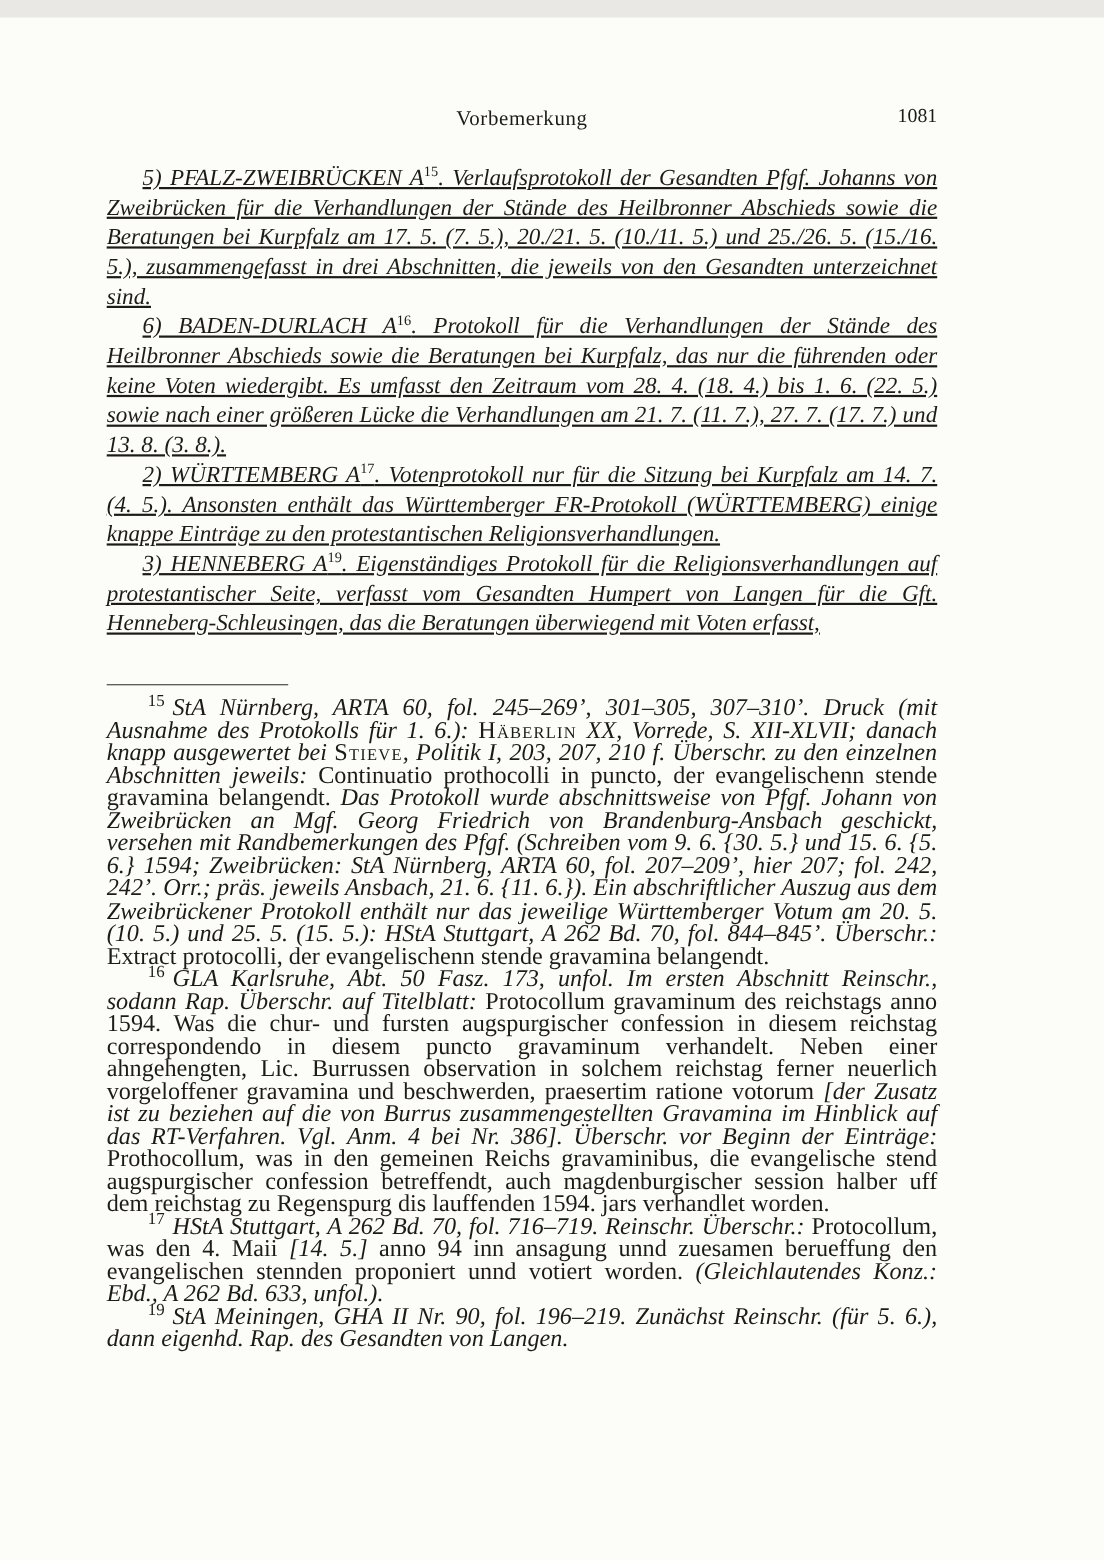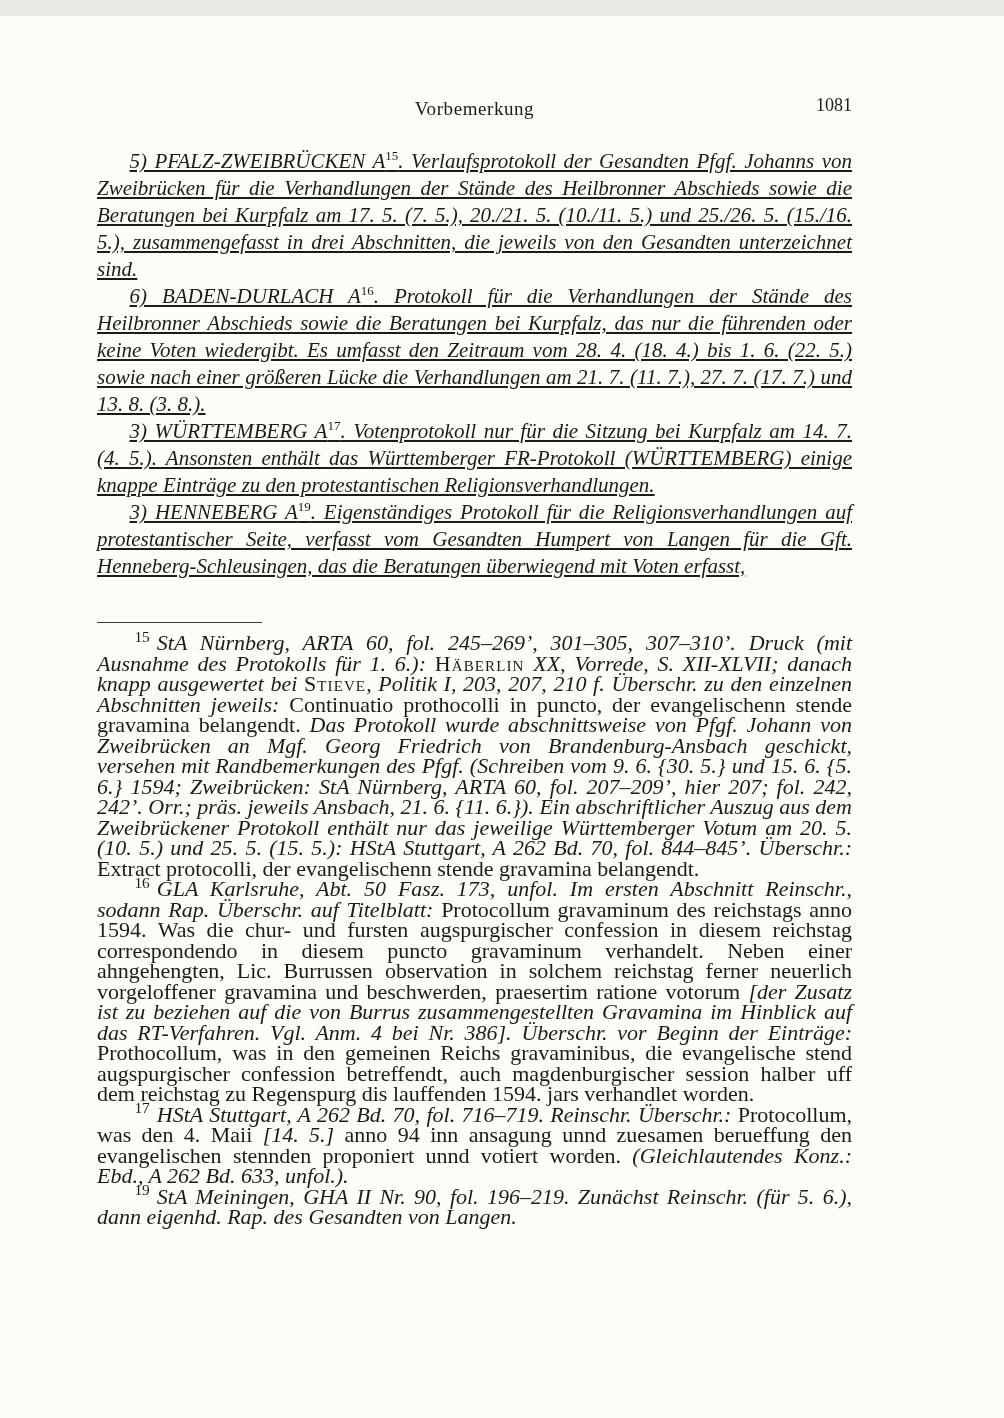--- a/index.html
+++ b/index.html
@@ -86,21 +86,21 @@
 
 <div class="page">
   <div class="page-header">
     <span class="running-head">Vorbemerkung</span>
     <span class="page-number">1081</span>
   </div>
 
   <div class="main-text">
       <p class="para"><span class="seg-it">5) PFALZ-ZWEIBRÜCKEN A</span><span class="seg-sup">15</span><span class="seg-it">. Verlaufsprotokoll der Gesandten Pfgf. Johanns von Zweibrücken für die Verhandlungen der Stände des Heilbronner Abschieds sowie die Beratungen bei Kurpfalz am 17. 5. (7. 5.), 20./21. 5. (10./11. 5.) und 25./26. 5. (15./16. 5.), zusammengefasst in drei Abschnitten, die jeweils von den Gesandten unterzeichnet sind.</span></p>
       <p class="para"><span class="seg-it">6) BADEN-DURLACH A</span><span class="seg-sup">16</span><span class="seg-it">. Protokoll für die Verhandlungen der Stände des Heilbronner Abschieds sowie die Beratungen bei Kurpfalz, das nur die führenden oder keine Voten wiedergibt. Es umfasst den Zeitraum vom 28. 4. (18. 4.) bis 1. 6. (22. 5.) sowie nach einer größeren Lücke die Verhandlungen am 21. 7. (11. 7.), 27. 7. (17. 7.) und 13. 8. (3. 8.).</span></p>
-      <p class="para"><span class="seg-it">3) WÜRTTEMBERG A</span><span class="seg-sup">17</span><span class="seg-it">. Votenprotokoll nur für die Sitzung bei Kurpfalz am 14. 7. (4. 5.). Ansonsten enthält das Württemberger FR-Protokoll (WÜRTTEMBERG) einige knappe Einträge zu den protestantischen Religionsverhandlungen.</span></p>
+      <p class="para"><span class="seg-it">2) WÜRTTEMBERG A</span><span class="seg-sup">17</span><span class="seg-it">. Votenprotokoll nur für die Sitzung bei Kurpfalz am 14. 7. (4. 5.). Ansonsten enthält das Württemberger FR-Protokoll (WÜRTTEMBERG) einige knappe Einträge zu den protestantischen Religionsverhandlungen.</span></p>
       <p class="para"><span class="seg-it">3) HENNEBERG A</span><span class="seg-sup">19</span><span class="seg-it">. Eigenständiges Protokoll für die Religionsverhandlungen auf protestantischer Seite, verfasst vom Gesandten Humpert von Langen für die Gft. Henneberg-Schleusingen, das die Beratungen überwiegend mit Voten erfasst,</span></p>
     </div>
 
   <div class="footnote-rule"></div>
 
   <div class="footnotes">
       <p class="footnote"><span class="fn-num">15</span><span class="seg-it">StA Nürnberg, ARTA 60, fol. 245–269’, 301–305, 307–310’. Druck (mit Ausnahme des Protokolls für 1. 6.): </span><span class="seg-sc">Häberlin</span><span class="seg-it"> XX, Vorrede, S. XII-XLVII; danach knapp ausgewertet bei </span><span class="seg-sc">Stieve</span><span class="seg-it">, Politik I, 203, 207, 210 f. Überschr. zu den einzelnen Abschnitten jeweils: </span><span class="seg-rm">Continuatio prothocolli in puncto, der evangelischenn stende gravamina belangendt. </span><span class="seg-it">Das Protokoll wurde abschnittsweise von Pfgf. Johann von Zweibrücken an Mgf. Georg Friedrich von Brandenburg-Ansbach geschickt, versehen mit Randbemerkungen des Pfgf. (Schreiben vom 9. 6. {30. 5.} und 15. 6. {5. 6.} 1594; Zweibrücken: StA Nürnberg, ARTA 60, fol. 207–209’, hier 207; fol. 242, 242’. Orr.; präs. jeweils Ansbach, 21. 6. {11. 6.}). Ein abschriftlicher Auszug aus dem Zweibrückener Protokoll enthält nur das jeweilige Württemberger Votum am 20. 5. (10. 5.) und 25. 5. (15. 5.): HStA Stuttgart, A 262 Bd. 70, fol. 844–845’. Überschr.: </span><span class="seg-rm">Extract protocolli, der evangelischenn stende gravamina belangendt.</span></p>
       <p class="footnote"><span class="fn-num">16</span><span class="seg-it">GLA Karlsruhe, Abt. 50 Fasz. 173, unfol. Im ersten Abschnitt Reinschr., sodann Rap. Überschr. auf Titelblatt: </span><span class="seg-rm">Protocollum gravaminum des reichstags anno 1594. Was die chur- und fursten augspurgischer confession in diesem reichstag correspondendo in diesem puncto gravaminum verhandelt. Neben einer ahngehengten, Lic. Burrussen observation in solchem reichstag ferner neuerlich vorgeloffener gravamina und beschwerden, praesertim ratione votorum </span><span class="seg-it">[der Zusatz ist zu beziehen auf die von Burrus zusammengestellten Gravamina im Hinblick auf das RT-Verfahren. Vgl. Anm. 4 bei Nr. 386]. Überschr. vor Beginn der Einträge: </span><span class="seg-rm">Prothocollum, was in den gemeinen Reichs gravaminibus, die evangelische stend augspurgischer confession betreffendt, auch magdenburgischer session halber uff dem reichstag zu Regenspurg dis lauffenden 1594. jars verhandlet worden.</span></p>
       <p class="footnote"><span class="fn-num">17</span><span class="seg-it">HStA Stuttgart, A 262 Bd. 70, fol. 716–719. Reinschr. Überschr.: </span><span class="seg-rm">Protocollum, was den 4. Maii </span><span class="seg-it">[14. 5.] </span><span class="seg-rm">anno 94 inn ansagung unnd zuesamen berueffung den evangelischen stennden proponiert unnd votiert worden. </span><span class="seg-it">(Gleichlautendes Konz.: Ebd., A 262 Bd. 633, unfol.).</span></p>
       <p class="footnote"><span class="fn-num">19</span><span class="seg-it">StA Meiningen, GHA II Nr. 90, fol. 196–219. Zunächst Reinschr. (für 5. 6.), dann eigenhd. Rap. des Gesandten von Langen.</span></p>

